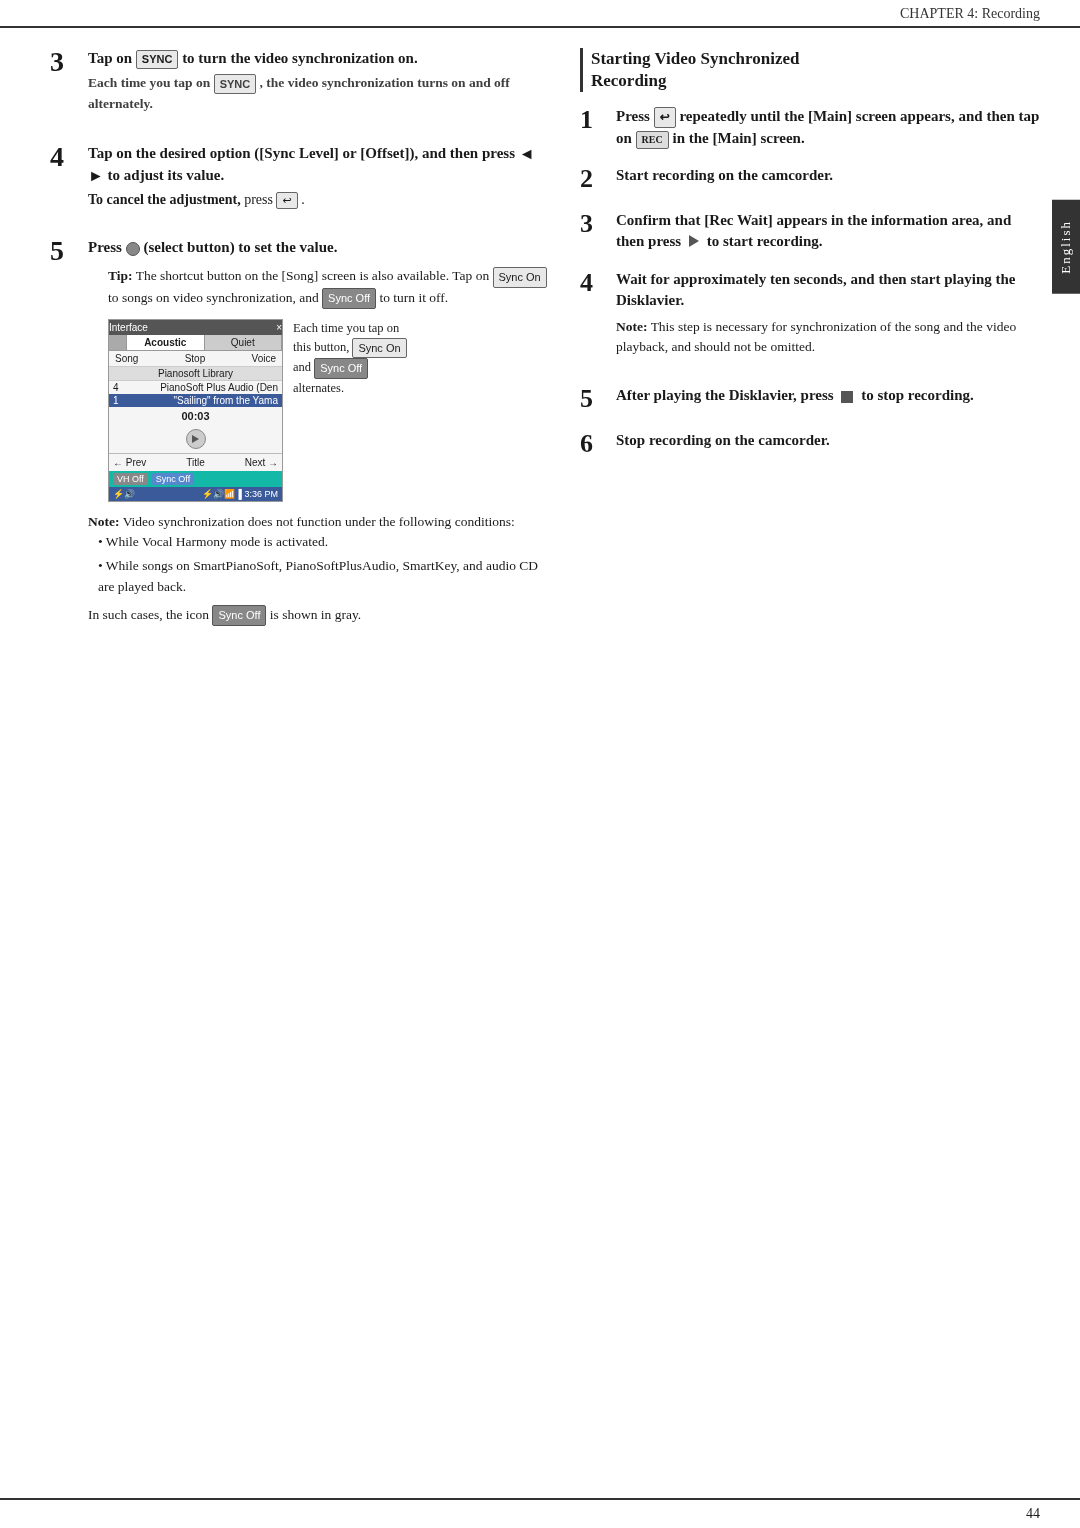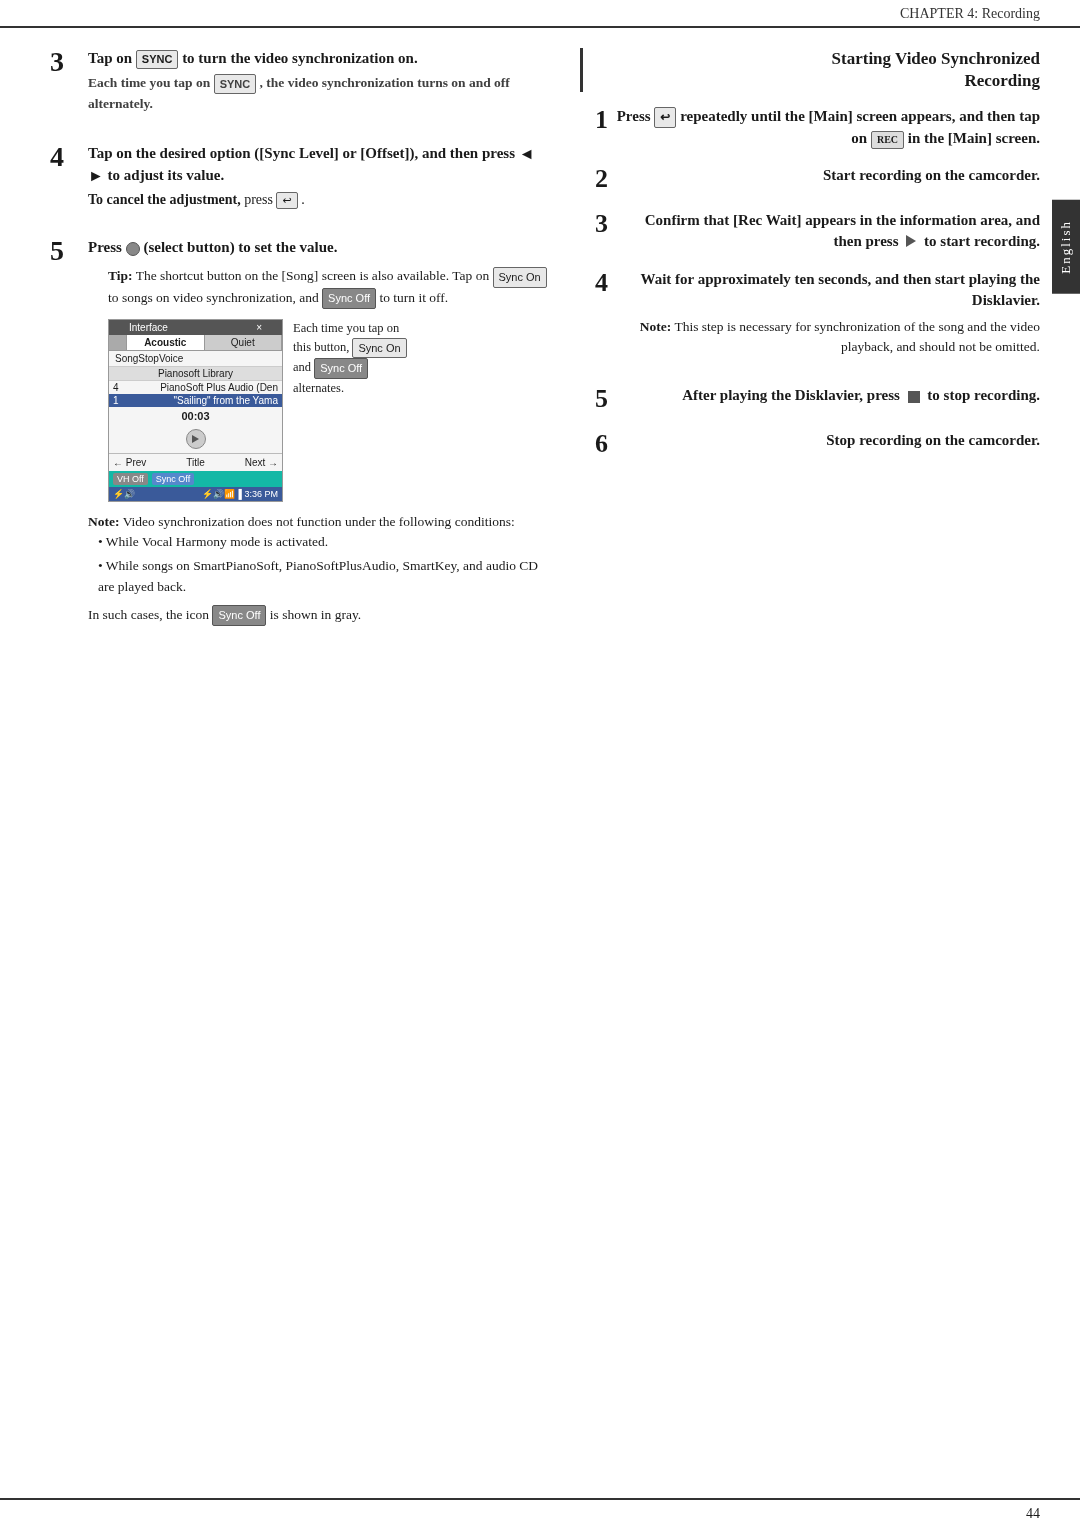--- a/index.html
+++ b/index.html
@@ -46,21 +46,20 @@
     }
 
     .left-column {
       flex: 1;
       max-width: 520px;
     }
 
     .right-column {
       flex: 1;
       max-width: 460px;
-      text-align: right;
     }
 
     
     .step {
       display: flex;
       align-items: flex-start;
       margin-bottom: 18px;
       gap: 8px;
     }
 
@@ -144,21 +143,21 @@
       width: 175px;
       border: 1px solid #999;
       background: #f5f5f5;
       font-family: Arial, sans-serif;
       font-size: 10px;
     }
 
     .screen-title-bar {
       background: #555;
       color: #fff;
-      padding: 2px 20px;
+      padding: 2px 0;
       display: flex;
       justify-content: space-between;
       font-size: 10px;
     }
 
     .screen-tabs {
       display: flex;
       border-bottom: 1px solid #999;
     }
 
@@ -405,21 +404,21 @@
               <span>Interface</span>
               <span>×</span>
             </div>
 
             <div class="screen-tabs">
               <div style="width:18px; background:#aaa; border-right:1px solid #999;"></div>
               <div class="screen-tab active">Acoustic</div>
               <div class="screen-tab inactive">Quiet</div>
             </div>
 
-            <div style="display:flex; justify-content:flex-start; padding:2px 6px; font-size:10px; border-bottom:1px solid #ccc;">
+            <div style="display:flex; justify-content:space-between; padding:2px 6px; font-size:10px; border-bottom:1px solid #ccc;">
               <span>Song</span>
               <span>Stop</span>
               <span>Voice</span>
             </div>
 
             <div style="text-align:center; background:#ddd; font-size:10px; padding:1px 0; border-bottom:1px solid #ccc;">Pianosoft Library</div>
 
             <div class="screen-row">
               <span>4</span>
               <span>PianoSoft Plus Audio (Den</span>

